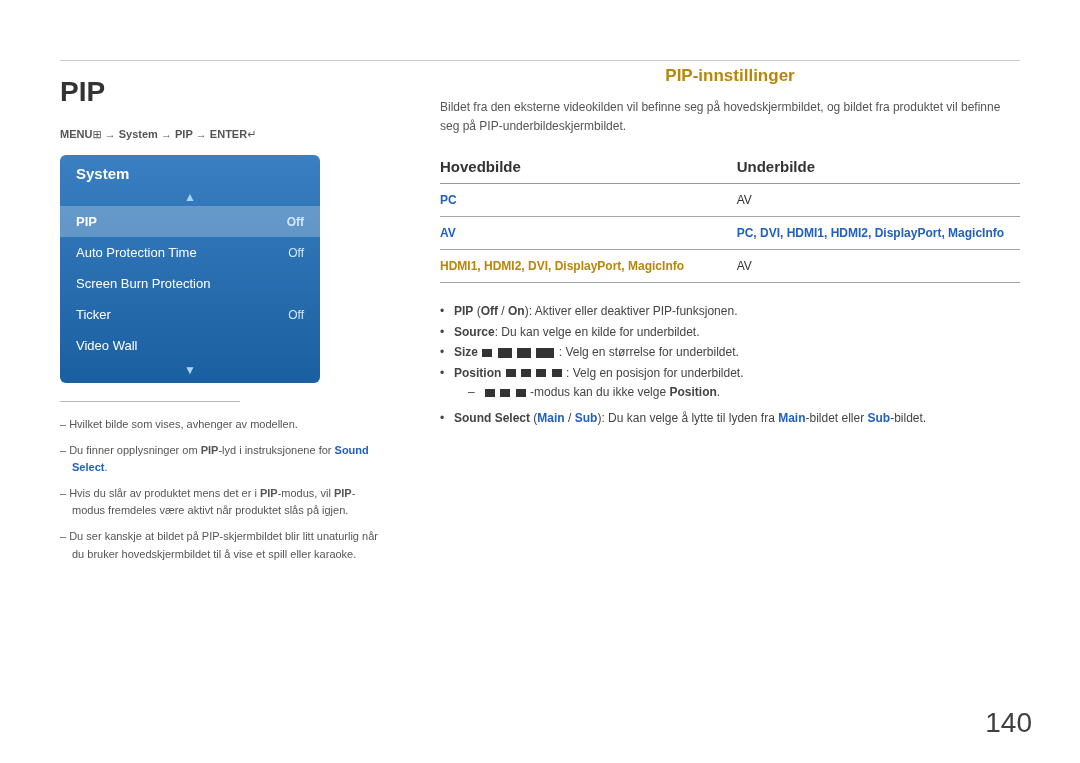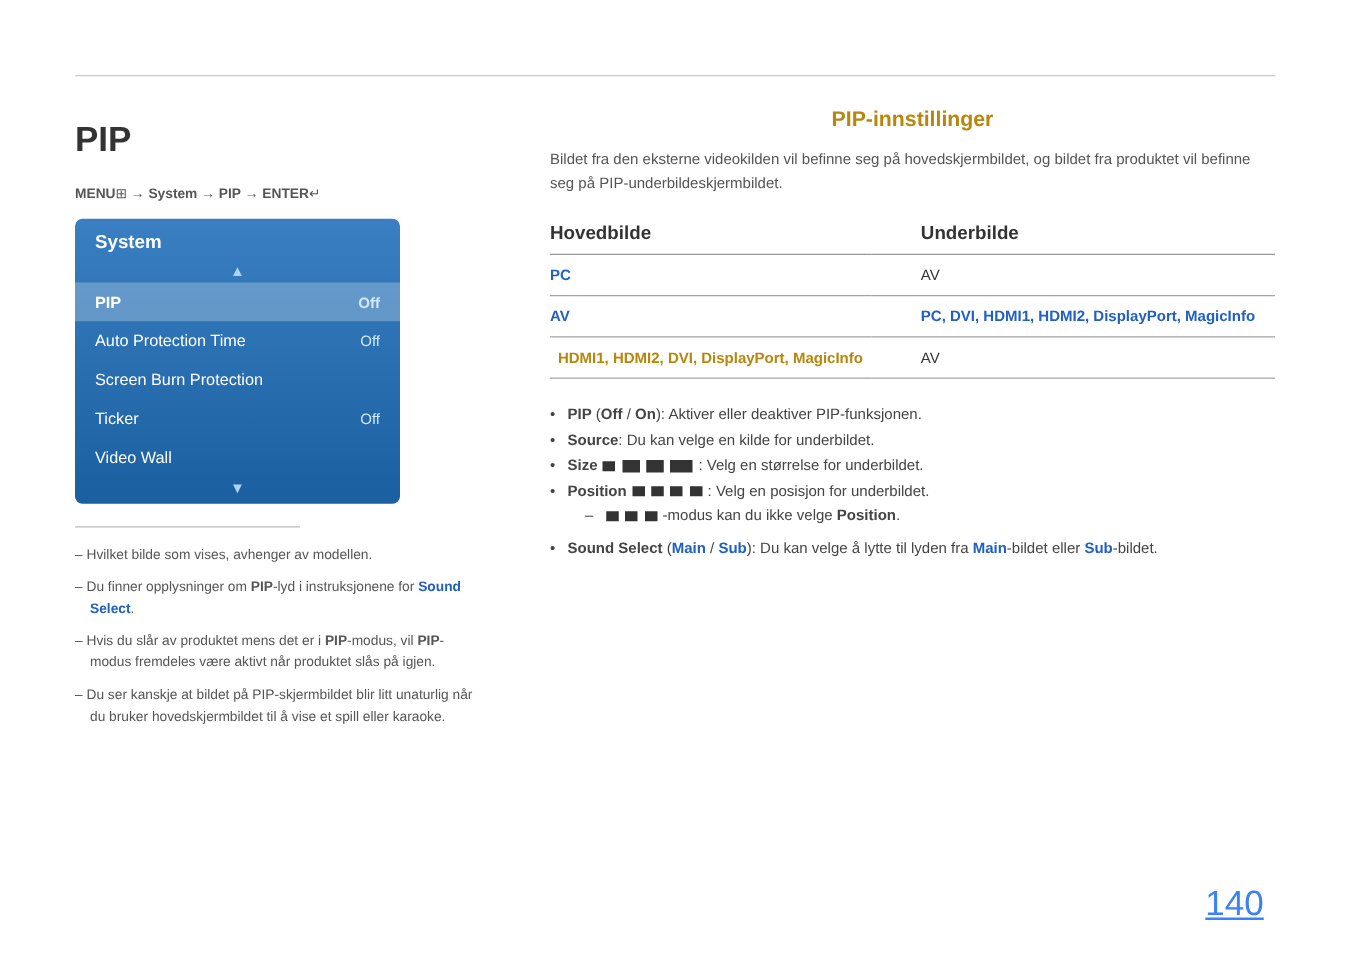--- a/index.html
+++ b/index.html
@@ -10,21 +10,21 @@
       font-family: 'Arial', sans-serif;
       font-size: 13px;
       color: #333;
       overflow: hidden;
       position: relative;
     }
 
     .page-container {
       width: 1080px;
       height: 763px;
-      padding: 56px 60px 30px 60px;
+      padding: 36px 60px 30px 60px;
       display: flex;
       flex-direction: column;
     }
 
     
     .top-border {
       position: absolute;
       top: 60px;
       left: 60px;
       right: 60px;
@@ -194,21 +194,20 @@
     }
 
     .pip-table td.highlight {
       color: #2060c0;
       font-weight: bold;
     }
 
     .pip-table td.gold {
       color: #b8860b;
       font-weight: bold;
-      text-align: center;
     }
 
     
     .bullet-list {
       list-style: none;
       padding: 0;
       margin: 0;
     }
 
     .bullet-list li {
@@ -257,25 +256,24 @@
     }
 
     .sub-note .dash {
       margin-right: 6px;
     }
 
     
     .page-number {
       position: absolute;
       bottom: 24px;
-      right: 69px;
+      right: 48px;
       font-size: 28px;
-      color: #3b82f6;
+      color: #404040;
       font-weight: 300;
-      text-decoration: underline;
     }
   </style>
 </head>
 <body>
 
 <div class="page-container">
   <div class="top-border"></div>
 
   <div class="content-area">
 

